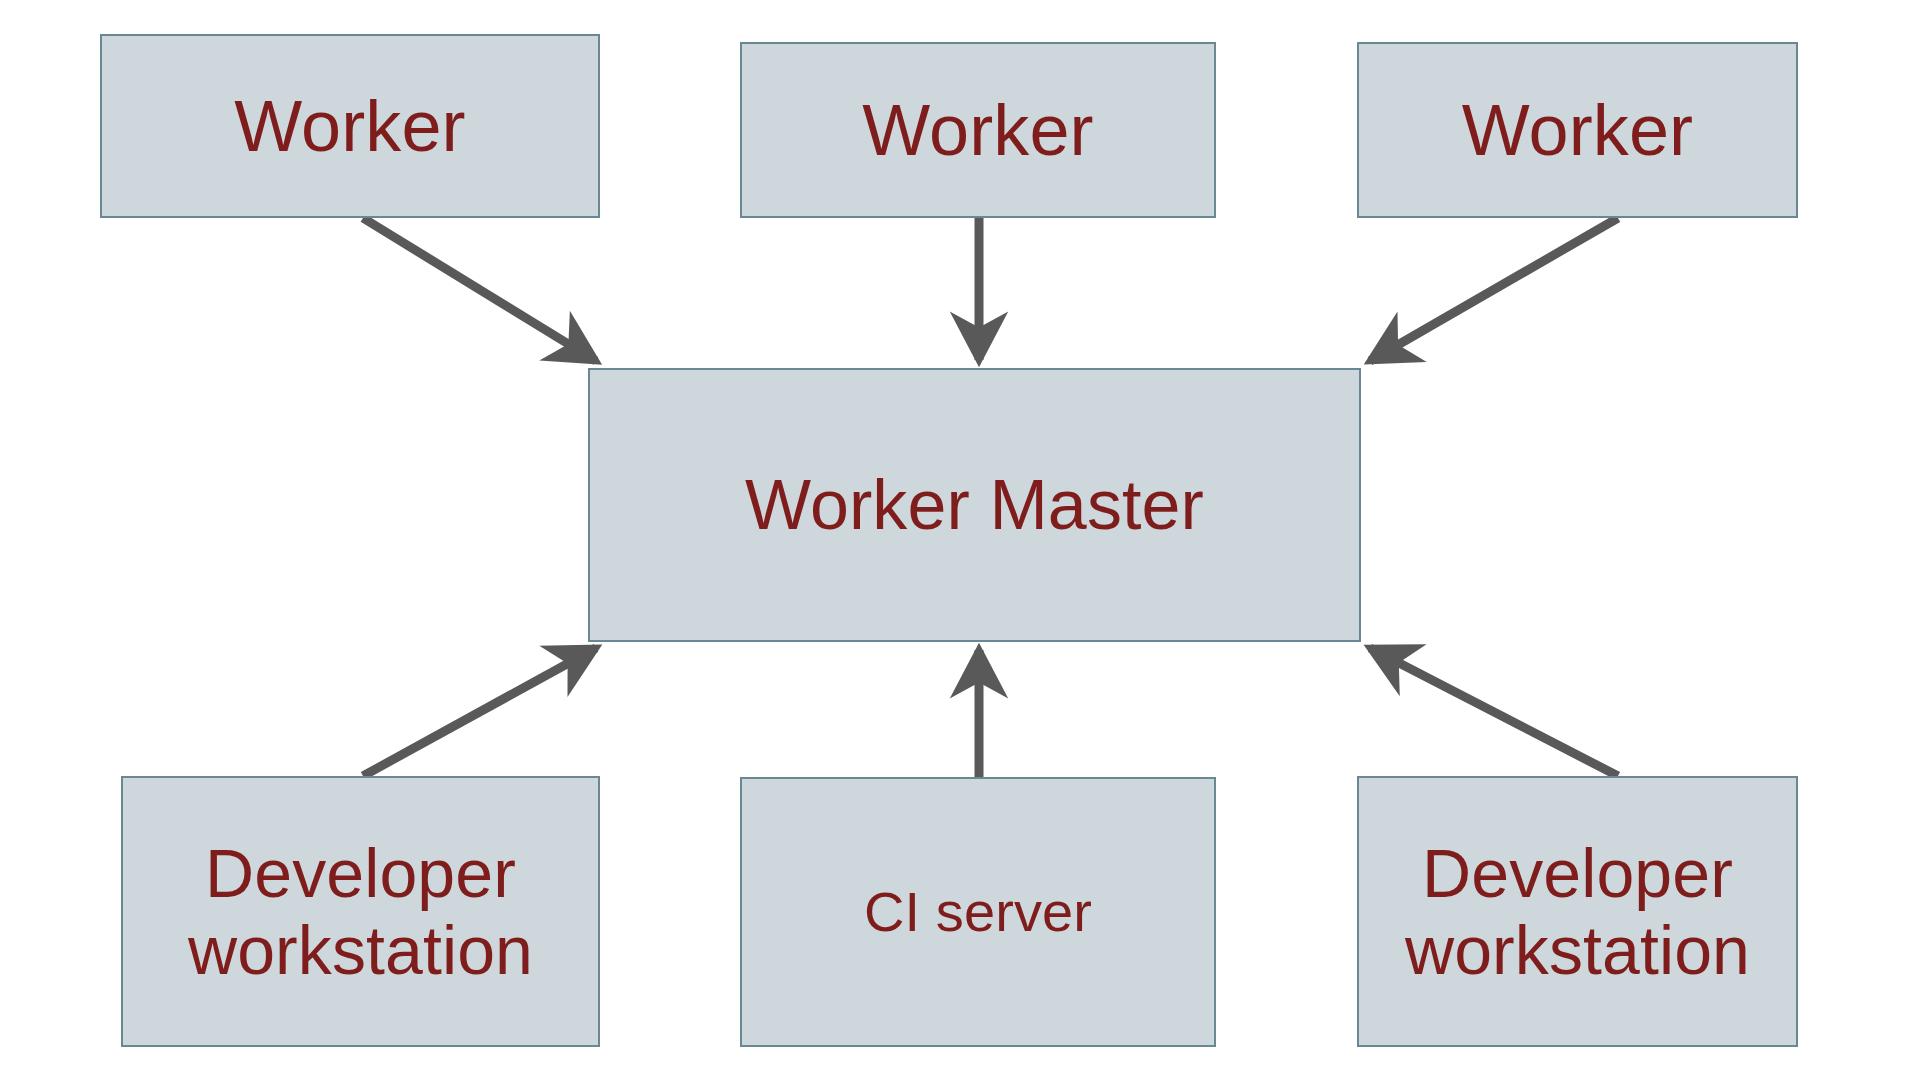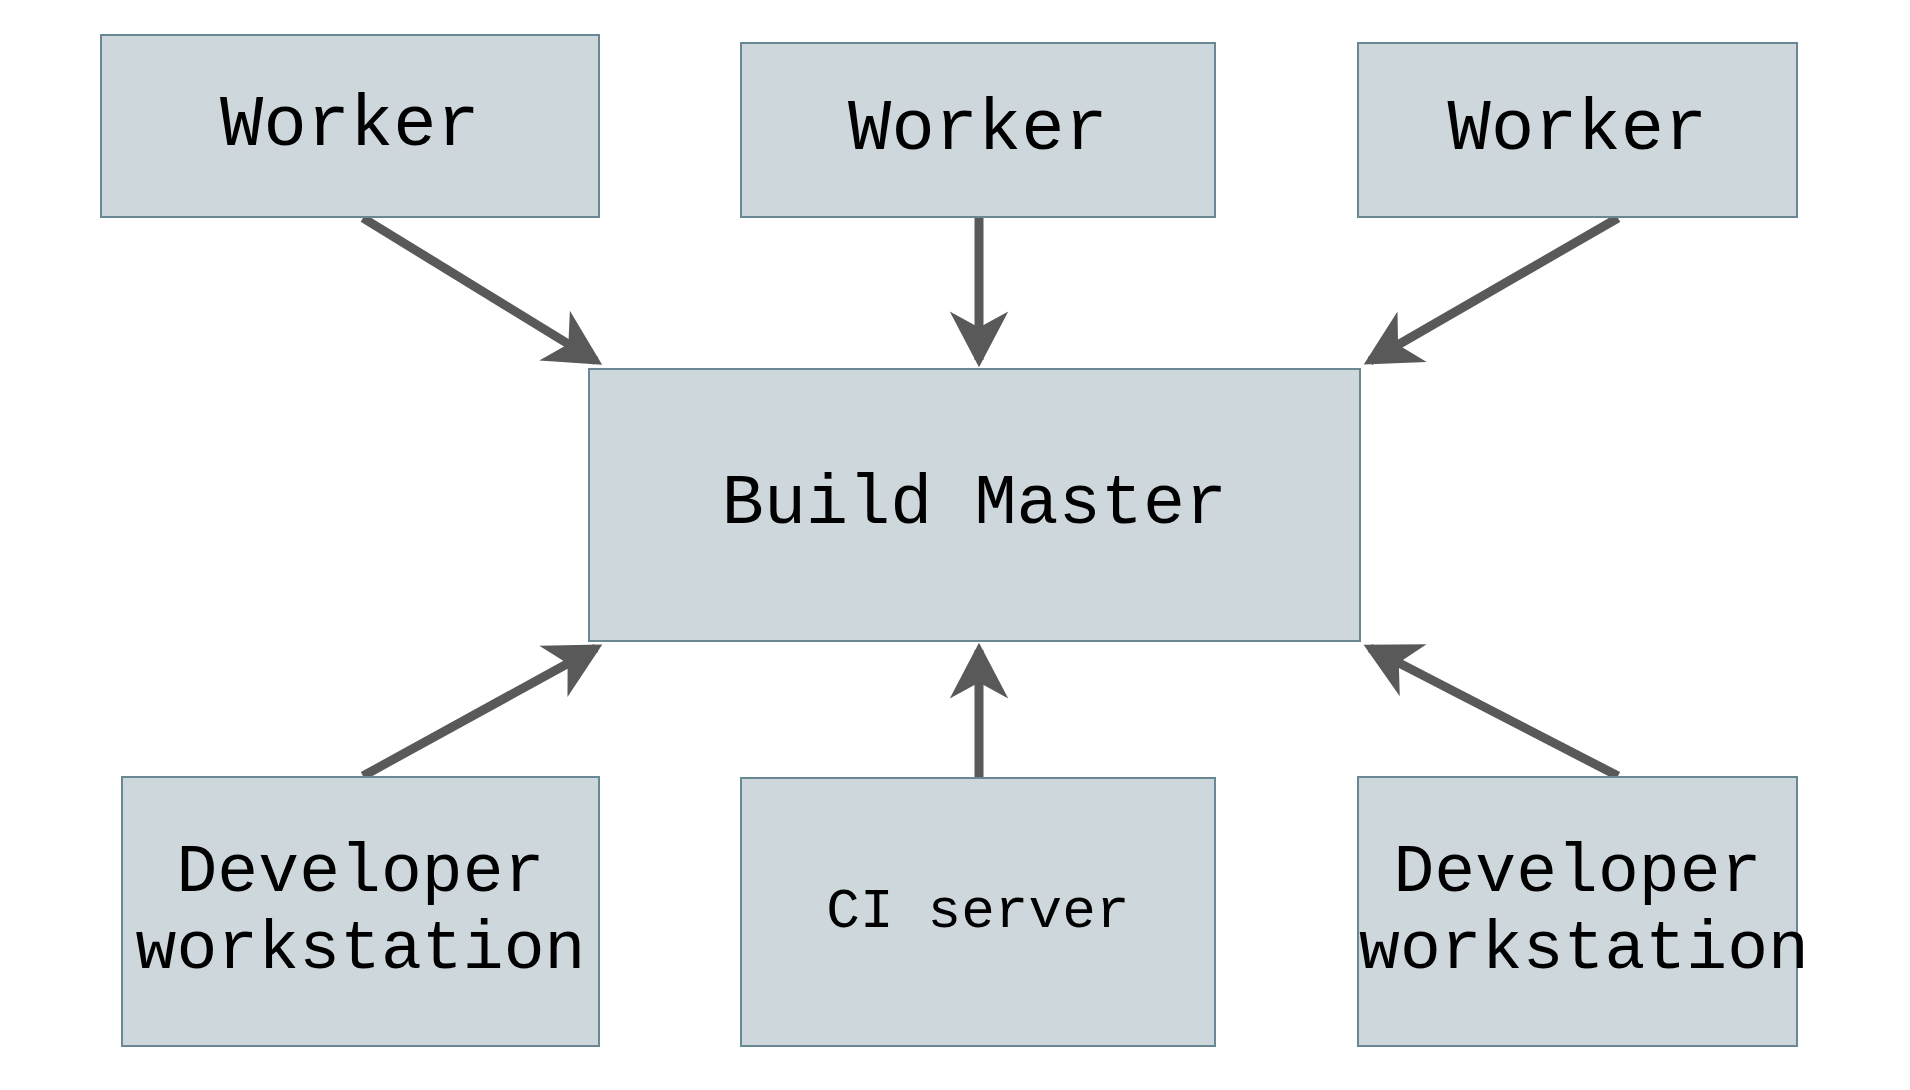--- a/index.html
+++ b/index.html
@@ -28,25 +28,24 @@
   }
   .node {
     position: absolute;
     box-sizing: border-box;
     background: #ced8dc;
     border: 2px solid #6a8794;
     display: flex;
     align-items: center;
     justify-content: center;
     text-align: center;
-    color: #000000;
+    color: #7f1d1d;
     line-height: 1.12;
     white-space: pre-line;
     letter-spacing: 0.1px;
-    font-family: Liberation Mono, monospace;
   }
   .node-label {
     display: block;
     width: 100%;
     white-space: pre-line;
   }
   
   .n-worker-left   { left: 100px;  top: 34px;  width: 500px; height: 184px; font-size: 72px; }
   .n-worker-mid    { left: 740px;  top: 42px;  width: 476px; height: 176px; font-size: 72px; }
   .n-worker-right  { left: 1357px; top: 42px;  width: 441px; height: 176px; font-size: 72px; }
@@ -90,21 +89,21 @@
 
   <div class="node n-worker-mid">
     <span class="node-label">Worker</span>
   </div>
 
   <div class="node n-worker-right">
     <span class="node-label">Worker</span>
   </div>
 
   <div class="node n-build-master">
-    <span class="node-label">Build Master</span>
+    <span class="node-label">Worker Master</span>
   </div>
 
   <div class="node n-dev-left">
     <span class="node-label">Developer
 workstation</span>
   </div>
 
   <div class="node n-ci-server">
     <span class="node-label">CI server</span>
   </div>

